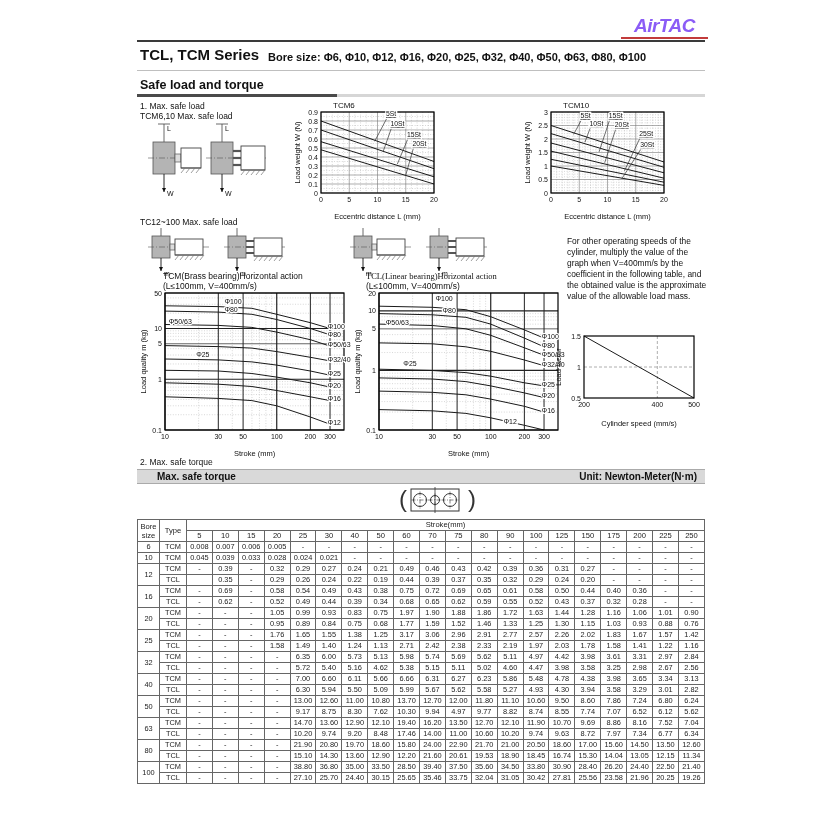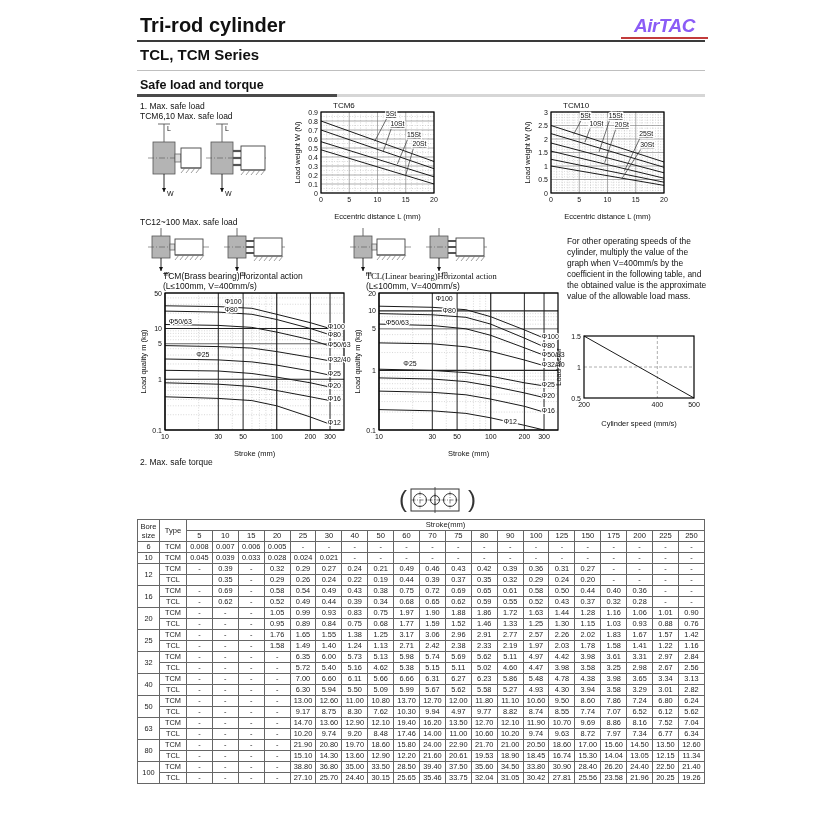--- a/index.html
+++ b/index.html
@@ -44,27 +44,27 @@
   #d1{left:148px;top:118px;} #d2{left:206px;top:118px;}
   #d3{left:148px;top:226px;} #d4{left:224px;top:226px;}
   #d5{left:350px;top:226px;} #d6{left:426px;top:226px;}
   #torque-icon{left:398px;top:484px;}
 </style>
 </head>
 <body>
 
 <div class="page">
 
-  <div class="abs hdr-title">Tri-rod cylinder</div>
   <div class="abs logo">
     <span class="logo-text">AirTAC</span>
     <div class="logo-underline"></div>
   </div>
   <div class="abs rule1"></div>
   <div class="abs series-title">TCL, TCM Series</div>
+  <div class="abs bore-line">Bore size: Φ6, Φ10, Φ12, Φ16, Φ20, Φ25, Φ32, Φ40, Φ50, Φ63, Φ80, Φ100</div>
   <div class="abs rule2"></div>
   <div class="abs section-hdr">Safe load and torque</div>
   <div class="abs sec-ul-dark"></div>
   <div class="abs sec-ul-light"></div>
 
   <div class="abs stext lbl-maxload1">1. Max. safe load</div>
   <div class="abs stext lbl-maxload-sub">TCM6,10 Max. safe load</div>
   <div class="abs stext lbl-tc12">TC12~100 Max. safe load</div>
 
   <svg id="d1" class="diagram" width="56" height="84">
@@ -504,20 +504,24 @@
       <text x="103.33333333333333" y="79" font-size="7" text-anchor="middle" fill="#111">400</text>
       <text x="140" y="79" font-size="7" text-anchor="middle" fill="#111">500</text>
       <text x="27" y="72.5" font-size="7" text-anchor="end" fill="#111">0.5</text>
       <text x="27" y="41.5" font-size="7" text-anchor="end" fill="#111">1</text>
       <text x="27" y="10.5" font-size="7" text-anchor="end" fill="#111">1.5</text>
       <text x="85" y="98" font-size="7.5" text-anchor="middle" fill="#111">Cylinder speed  (mm/s)</text>
       <text x="7" y="39" font-size="7.5" text-anchor="middle" fill="#111" transform="rotate(-90 7 39)">Load factor</text>
     </svg>
 
   <div class="abs stext lbl-torque2">2. Max. safe torque</div>
+  <div class="abs torque-bar">
+    <span class="bl">Max. safe torque</span>
+    <span class="ul">Unit: Newton-Meter(N·m)</span>
+  </div>
   <svg id="torque-icon" class="diagram" width="78" height="34">
       <text x="1" y="23" font-size="24" fill="#333" font-family="&quot;Liberation Sans&quot;,sans-serif">(</text>
       <text x="70" y="23" font-size="24" fill="#333">)</text>
       <rect x="13" y="5" width="48" height="22" fill="none" stroke="#333" stroke-width="1"></rect>
       <line x1="37" y1="3" x2="37" y2="29" stroke="#333" stroke-width="0.8"></line>
       <circle cx="22" cy="16" r="6.5" fill="none" stroke="#333" stroke-width="1"></circle>
       <line x1="13.5" y1="16" x2="30.5" y2="16" stroke="#333" stroke-width="0.6" stroke-dasharray="4,1.5,1,1.5"></line>
       <line x1="22" y1="7.5" x2="22" y2="24.5" stroke="#333" stroke-width="0.6" stroke-dasharray="4,1.5,1,1.5"></line>
       <circle cx="37" cy="16" r="4.5" fill="none" stroke="#333" stroke-width="1"></circle>
       <line x1="30.5" y1="16" x2="43.5" y2="16" stroke="#333" stroke-width="0.6" stroke-dasharray="4,1.5,1,1.5"></line>

